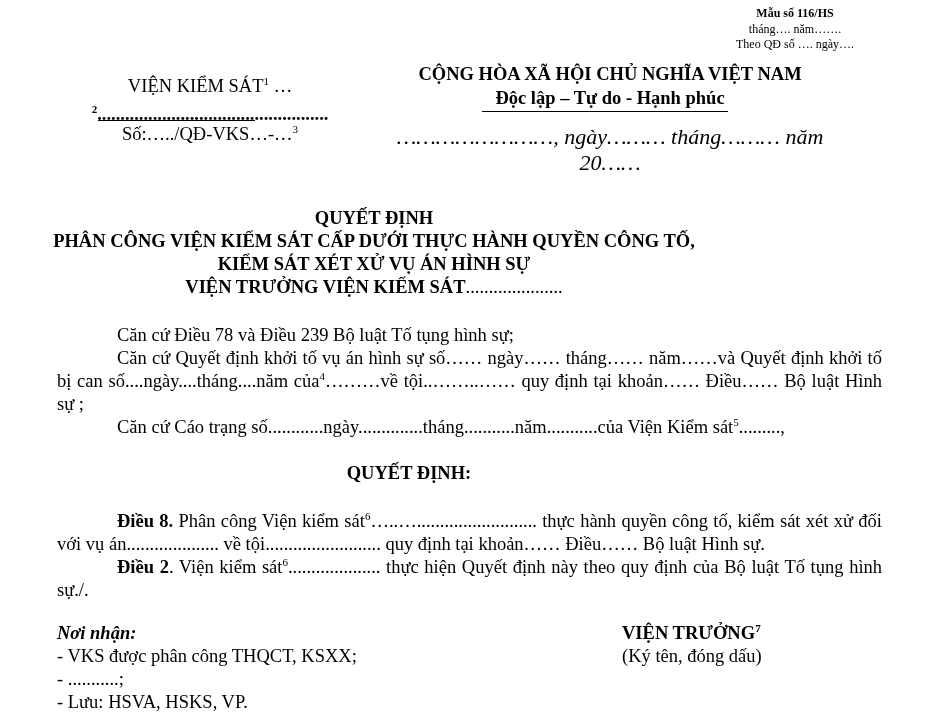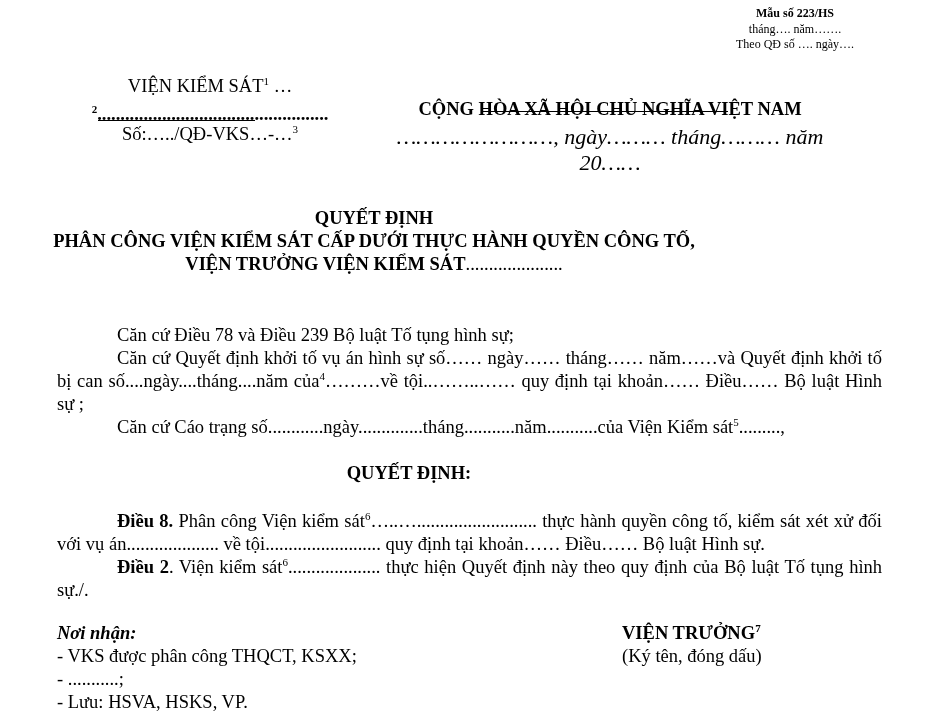--- a/index.html
+++ b/index.html
@@ -15,60 +15,62 @@
     }
     .form-code .b { font-weight: bold; }
     .left-head { left: 60px; top: 66px; width: 300px; text-align: center; }
     .agency { font-size: 18.5px; line-height: 24px; margin-top: 8px; }
     .dots-line { font-size: 18.5px; font-weight: bold; line-height: 22px; position: relative; left: 0px; }
     .dots-line .sup2 { font-size: 11px; vertical-align: 7px; }
     .left-rule { position: absolute; left: 98px; top: 120px; width: 157px; height: 1px; background: #000; }
     .docnum { position: absolute; left: 60px; top: 124px; width: 300px; text-align: center; font-size: 18.5px; }
     sup { font-size: 11px; vertical-align: 7px; line-height: 0; }
     .right-head { left: 370px; top: 62px; width: 480px; text-align: center; }
-    .nation { font-size: 18.5px; font-weight: bold; line-height: 24px; margin-top: 35px; }
+    .nation { font-size: 18.5px; font-weight: bold; line-height: 24px; }
     .motto { font-size: 18.5px; font-weight: bold; line-height: 24px; }
     .right-rule { position: absolute; left: 482px; top: 111px; width: 246px; height: 1px; background: #000; }
     .place-date { position: absolute; left: 370px; top: 124px; width: 480px; text-align: center; font-size: 22px; font-style: italic; }
     .title-block { left: 0; top: 207px; width: 748px; text-align: center; font-weight: bold; font-size: 18.5px; line-height: 23px; }
     .title-block .light { font-weight: normal; }
     .para { position: absolute; left: 57px; width: 825px; font-size: 18.5px; line-height: 23px; text-align: justify; }
     .indent { text-indent: 60px; }
     .decide { left: 0; top: 463px; width: 818px; text-align: center; font-weight: bold; font-size: 18.5px; }
     .b { font-weight: bold; }
     .recipients { left: 57px; top: 622px; font-size: 18.5px; line-height: 23px; }
     .recipients .head { font-weight: bold; font-style: italic; }
     .signer { left: 622px; top: 622px; font-size: 18.5px; line-height: 23px; }
     .signer .title { font-weight: bold; }
   </style>
 </head>
 <body>
 
 <div class="abs form-code">
-  <div class="b">Mẫu số 223/HS</div>
+  <div class="b">Mẫu số 116/HS</div>
   <div>tháng…. năm…….</div>
   <div>Theo QĐ số …. ngày….</div>
 </div>
 
 <div class="abs left-head">
   <div class="agency"><span>VIỆN KIỂM SÁT</span><sup>1</sup><span> …</span></div>
   <div class="dots-line"><span class="sup2">2</span><span>..................................................</span></div>
 </div>
 <div class="left-rule"></div>
 <div class="docnum"><span>Số:…../QĐ-VKS…-…</span><sup>3</sup></div>
 
 <div class="abs right-head">
   <div class="nation">CỘNG HÒA XÃ HỘI CHỦ NGHĨA VIỆT NAM</div>
+  <div class="motto">Độc lập – Tự do - Hạnh phúc</div>
 </div>
 <div class="right-rule"></div>
 <div class="place-date">……………………, ngày……… tháng……… năm 20……</div>
 
 <div class="abs title-block">
   <div>QUYẾT ĐỊNH</div>
   <div>PHÂN CÔNG VIỆN KIỂM SÁT CẤP DƯỚI THỰC HÀNH QUYỀN CÔNG TỐ,</div>
+  <div>KIỂM SÁT XÉT XỬ VỤ ÁN HÌNH SỰ</div>
   <div><span>VIỆN TRƯỞNG VIỆN KIỂM SÁT</span><span class="light">.....................</span></div>
 </div>
 
 <div class="para indent" style="top:324px;">Căn cứ Điều 78 và Điều 239 Bộ luật Tố tụng hình sự;</div>
 <div class="para indent" style="top:347px;"><span>Căn cứ Quyết định khởi tố vụ án hình sự số…… ngày…… tháng…… năm……và Quyết định khởi tố bị can số....ngày....tháng....năm của</span><sup>4</sup><span>………về tội..……..…… quy định tại khoản…… Điều…… Bộ luật Hình sự ;</span></div>
 <div class="para indent" style="top:416px;"><span>Căn cứ Cáo trạng số............ngày..............tháng...........năm...........của Viện Kiểm sát</span><sup>5</sup><span>.........,</span></div>
 
 <div class="abs decide">QUYẾT ĐỊNH:</div>
 
 <div class="para indent" style="top:510px;"><span class="b">Điều 8.</span><span> Phân công Viện kiểm sát</span><sup>6</sup><span>…..….......................... thực hành quyền công tố, kiểm sát xét xử đối với vụ án.................... về tội......................... quy định tại khoản…… Điều…… Bộ luật Hình sự.</span></div>

